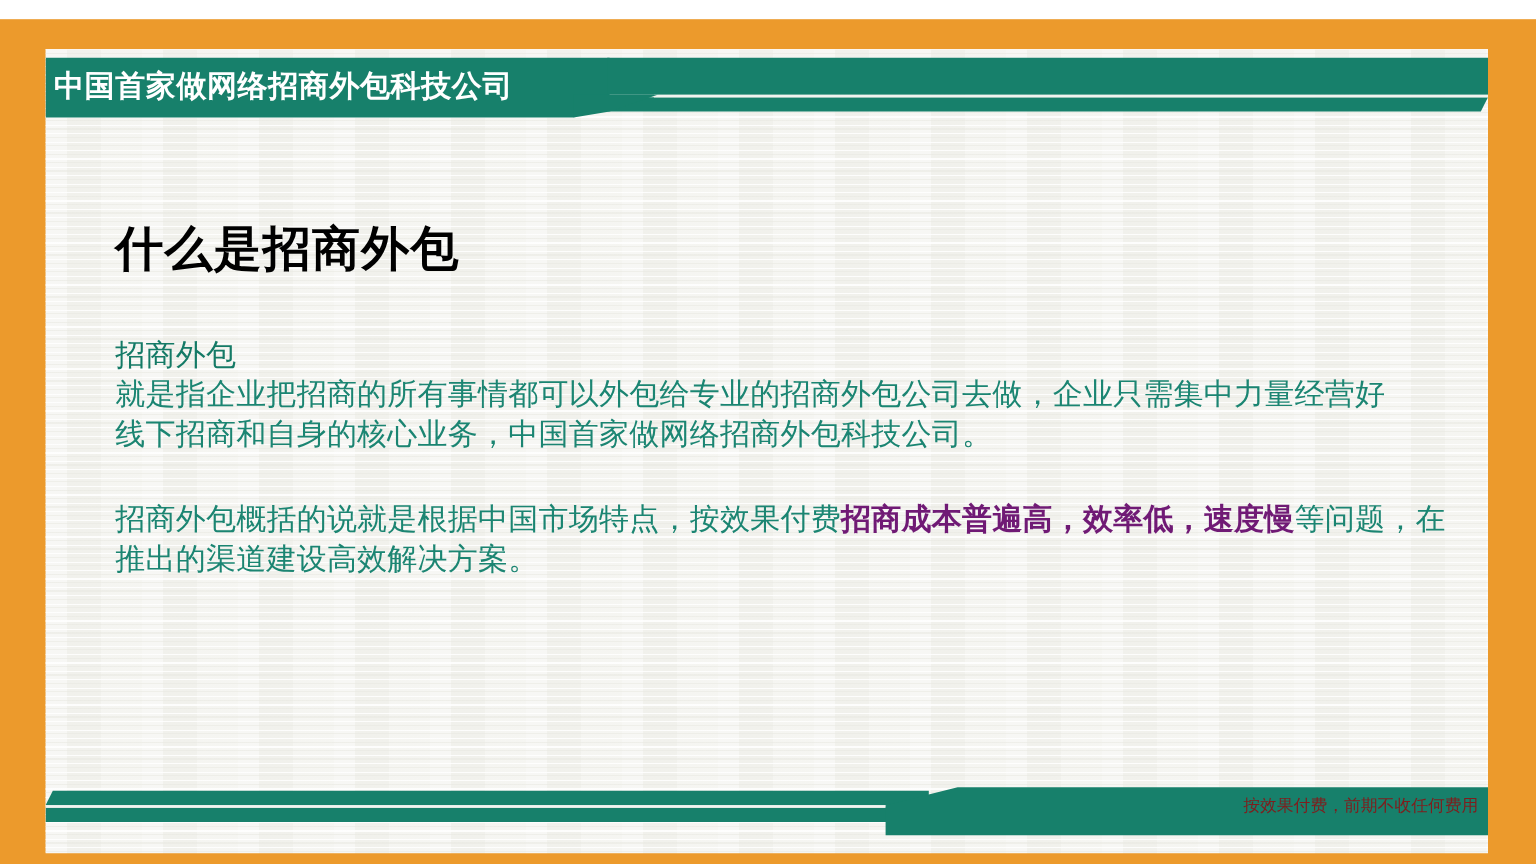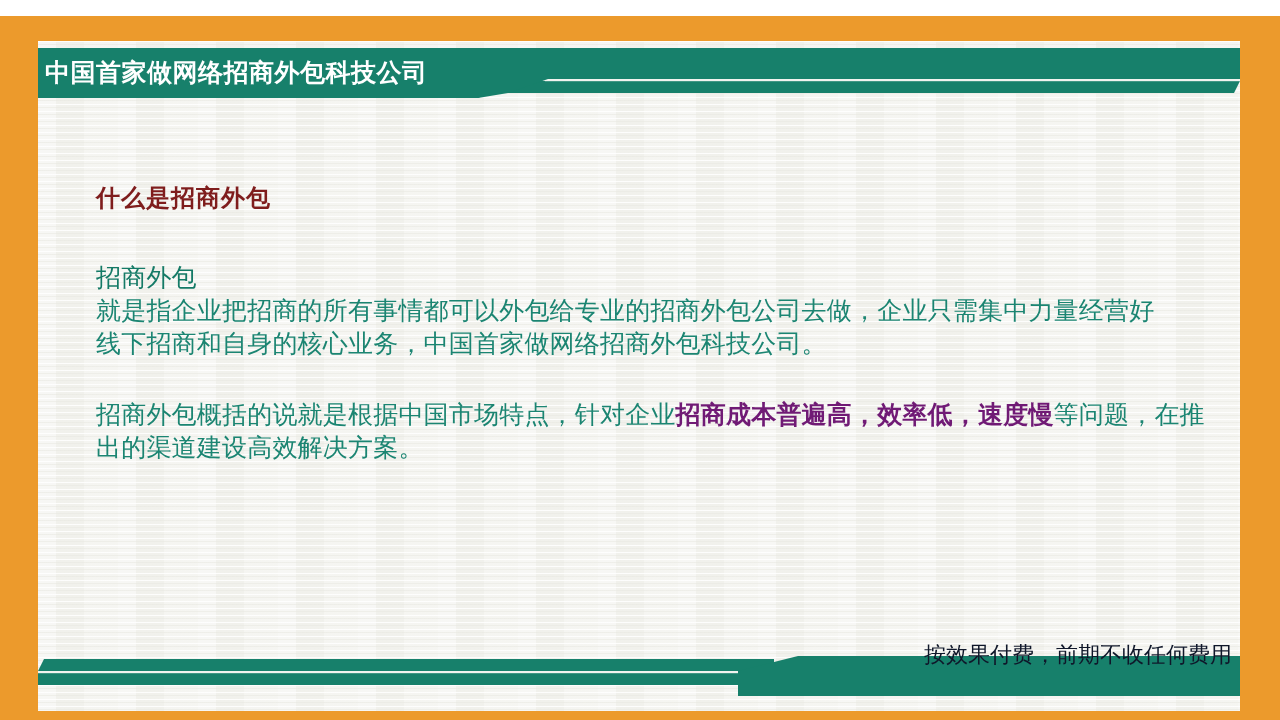--- a/index.html
+++ b/index.html
@@ -79,38 +79,38 @@
     left: 38px;
     top: 636px;
     width: 1202px;
     height: 52px;
   }
   #footer-banner svg { display: block; }
 
   #footer-note {
     position: absolute;
     right: 48px;
-    top: 628px;
-    color: #0f172a;
-    font-size: 22px;
+    top: 648px;
+    color: #7f1d1d;
+    font-size: 14px;
     line-height: 1;
     white-space: nowrap;
   }
 
   
   #content {
     position: absolute;
     left: 96px;
     top: 168px;
     width: 1130px;
   }
 
   #section-heading {
-    color: #7f1d1d;
-    font-size: 24px;
+    color: #000000;
+    font-size: 40px;
     font-weight: bold;
     line-height: 1.2;
     margin: 0 0 48px 0;
     letter-spacing: 1px;
   }
 
   .body-block {
     color: #1B8572;
     font-size: 25px;
     line-height: 33px;
@@ -165,21 +165,21 @@
   <div id="content">
 
     <h1 id="section-heading">什么是招商外包</h1>
 
     <div class="body-block">
       <span id="term-label">招商外包</span>
       <span id="para-one">就是指企业把招商的所有事情都可以外包给专业的招商外包公司去做，企业只需集中力量经营好线下招商和自身的核心业务，中国首家做网络招商外包科技公司。</span>
     </div>
 
     <div id="para-two-wrap" class="body-block">
-      <span>招商外包概括的说就是根据中国市场特点，针对企业</span><span class="dark-emph">招商成本普遍高，效率低，速度慢</span><span>等问题，在推出的渠道建设高效解决方案。</span>
+      <span>招商外包概括的说就是根据中国市场特点，按效果付费</span><span class="dark-emph">招商成本普遍高，效率低，速度慢</span><span>等问题，在推出的渠道建设高效解决方案。</span>
     </div>
 
   </div>
 
   <div id="footer-banner">
     <svg width="1202" height="52" viewBox="0 0 1202 52" xmlns="http://www.w3.org/2000/svg">
 
       <polygon points="6,7 736,7 736,19 0,19" fill="#17806B"></polygon>
       <polygon points="0,21 736,21 736,33 0,33" fill="#17806B"></polygon>
 

